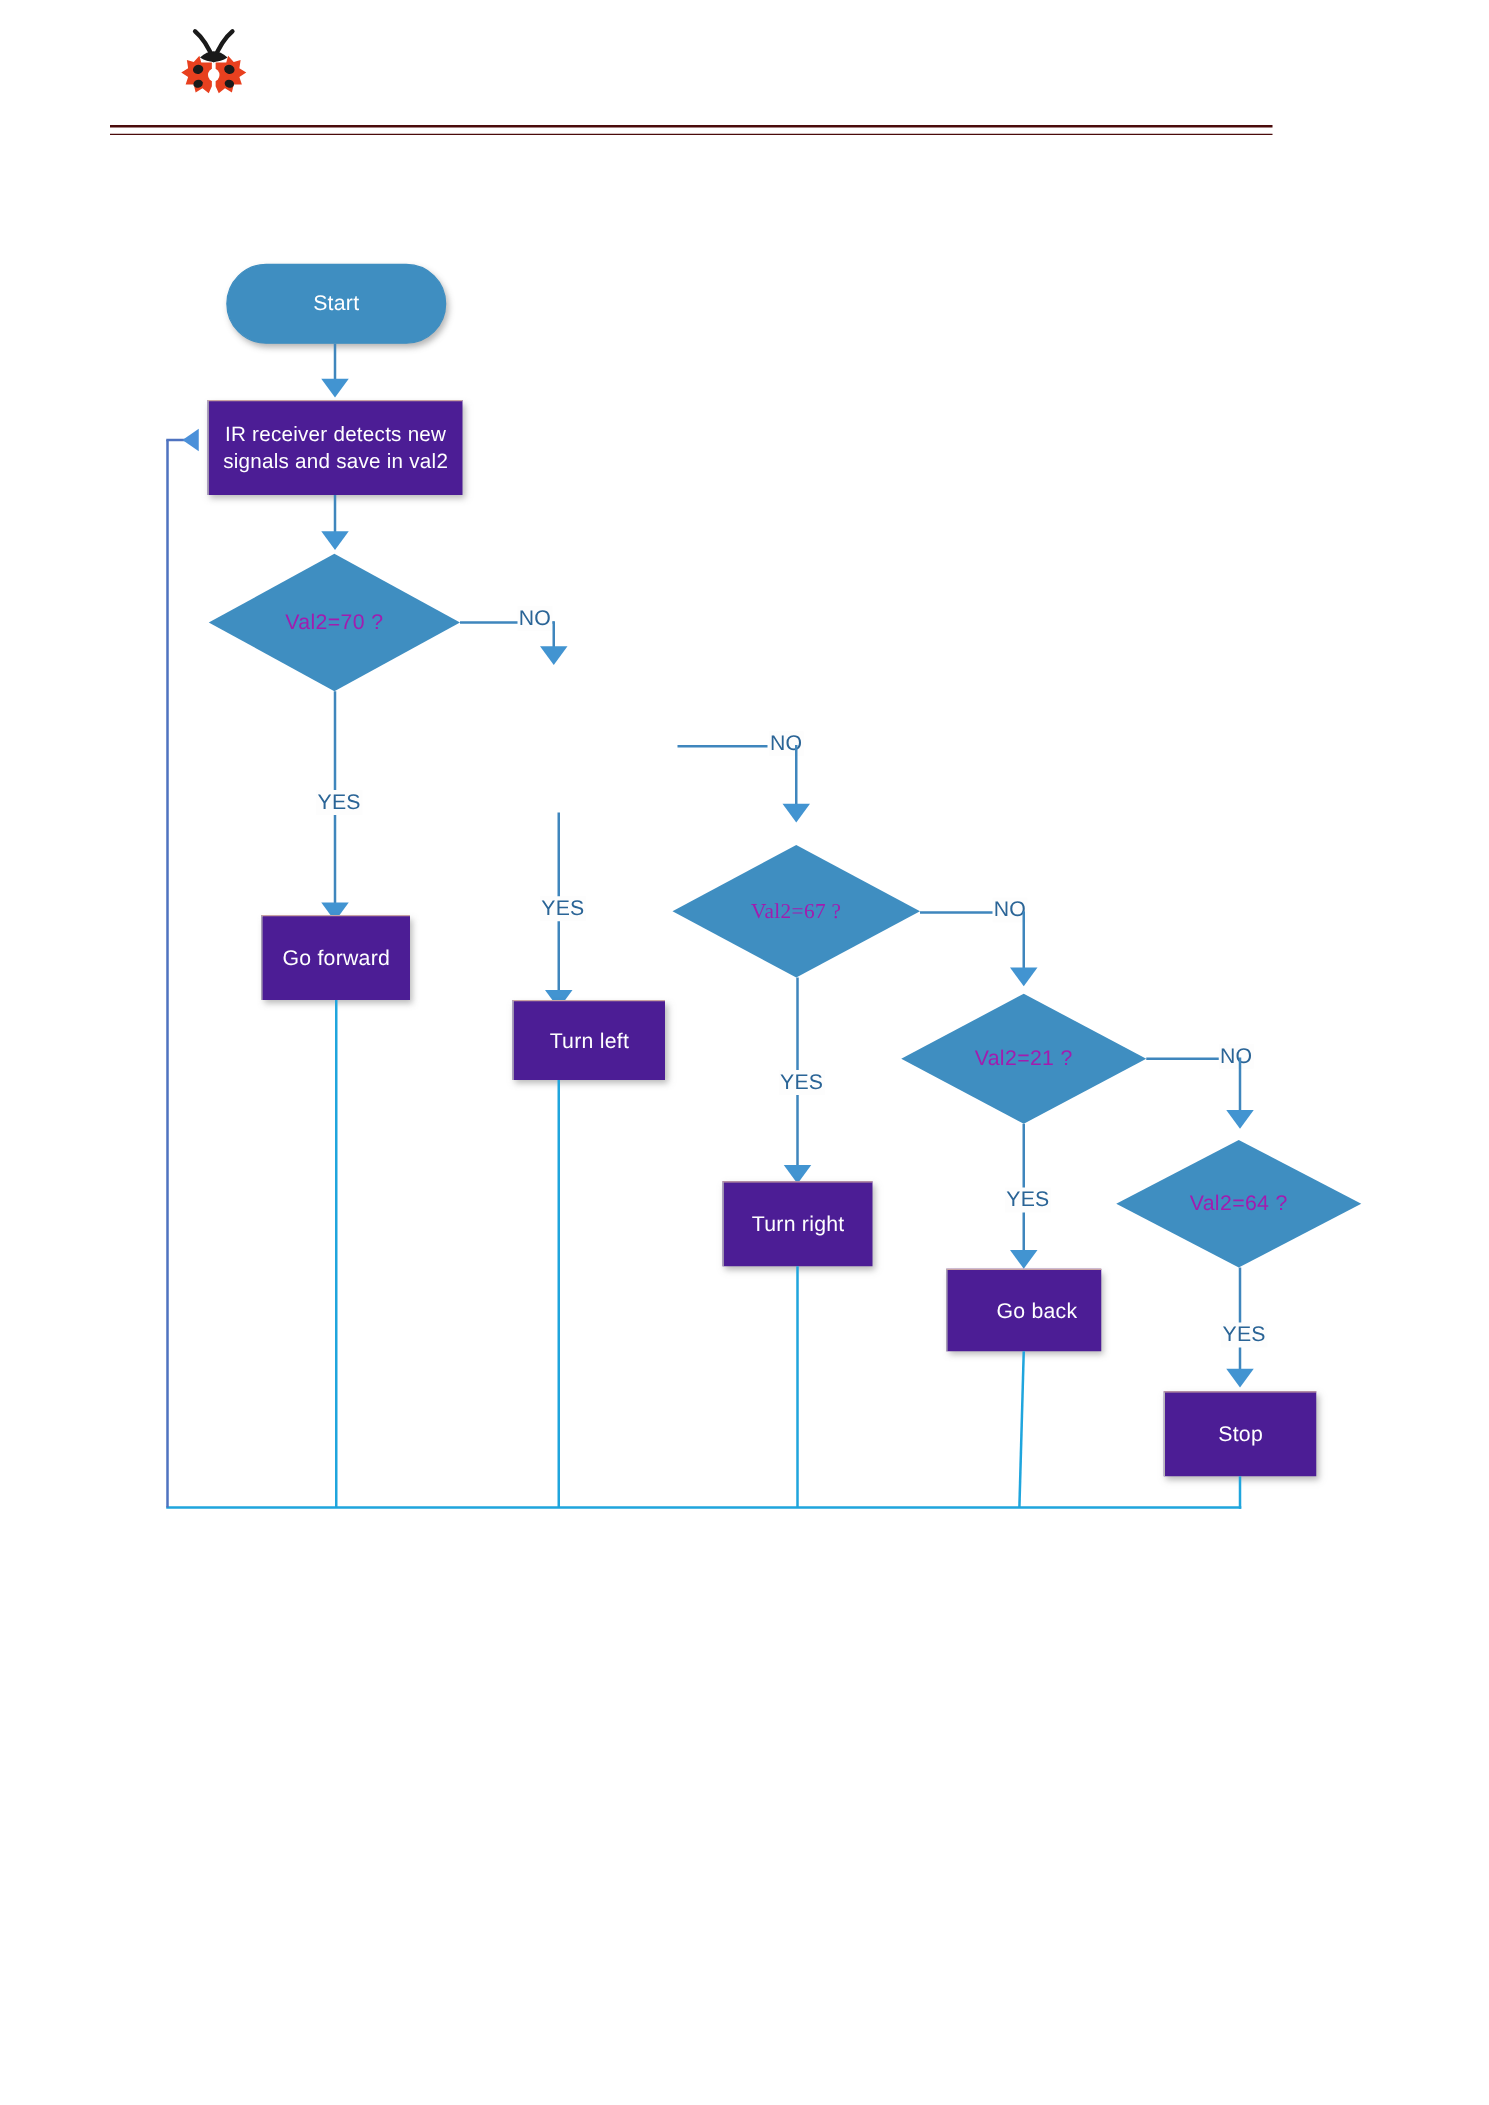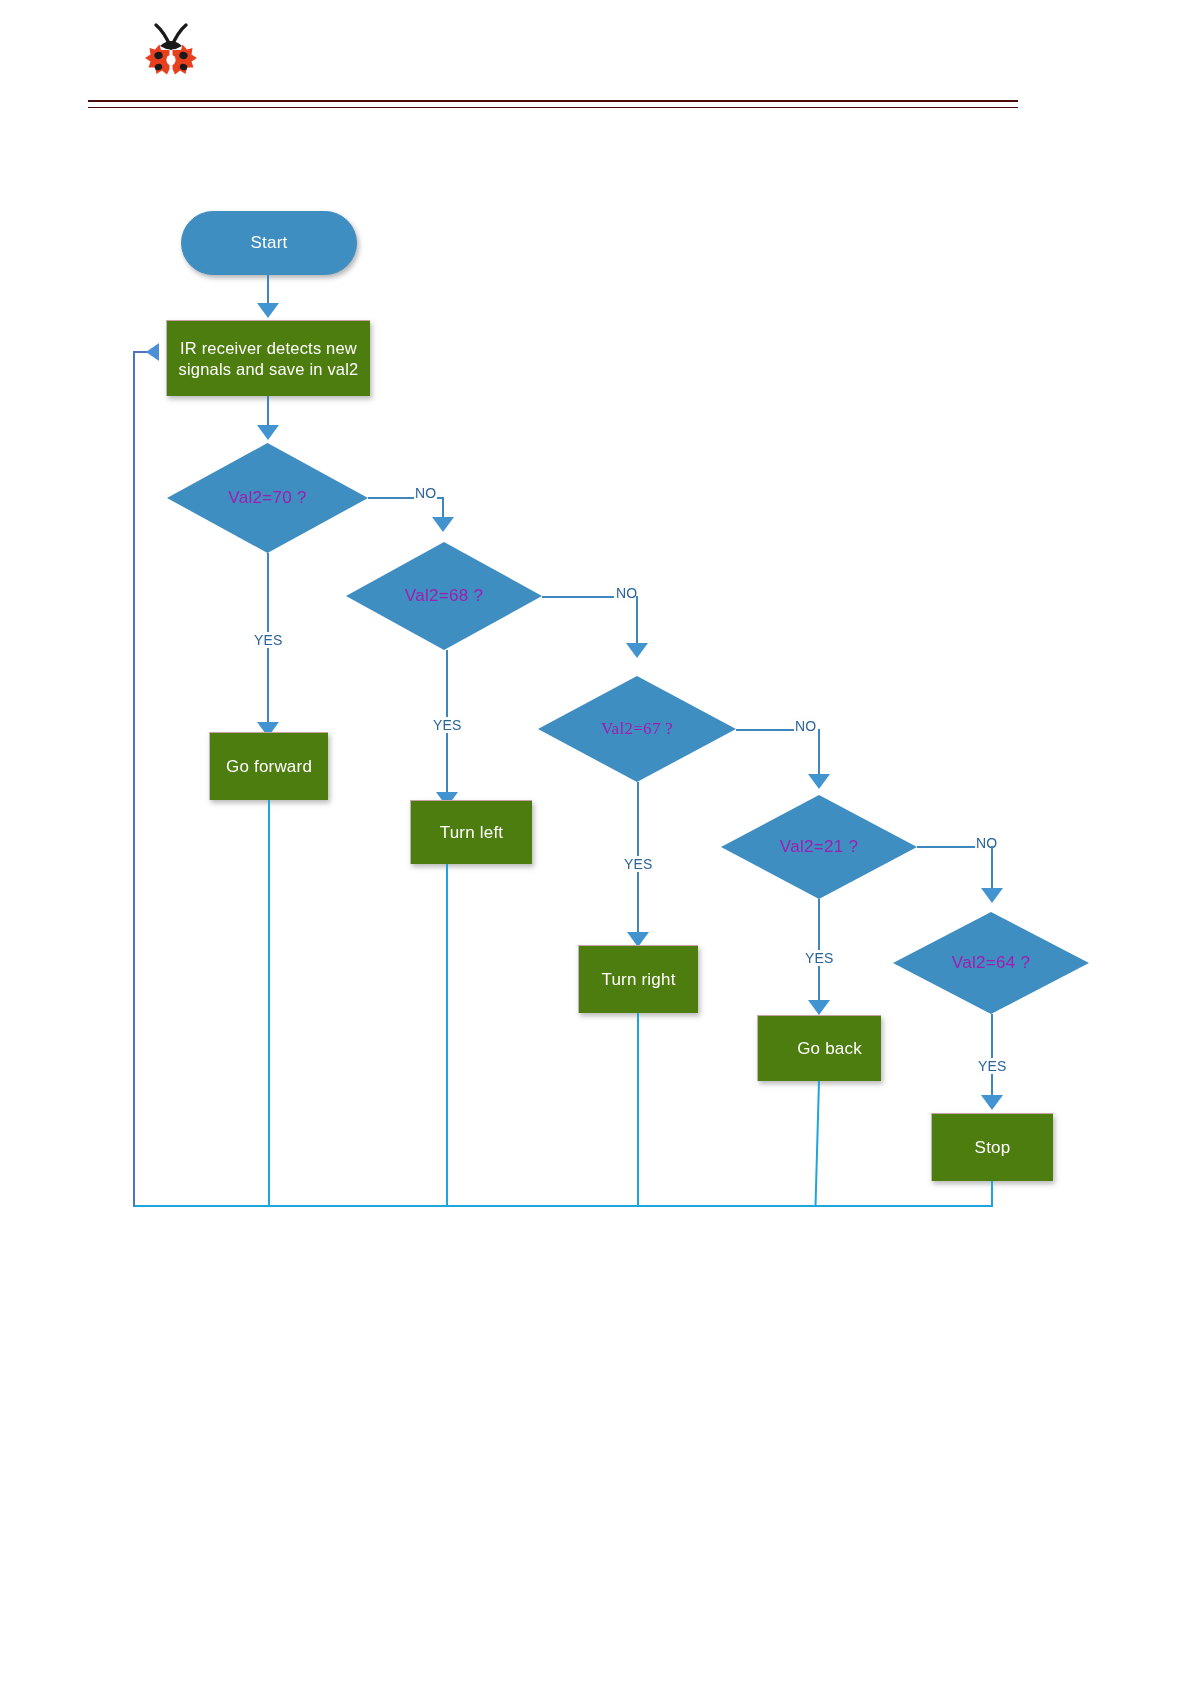--- a/index.html
+++ b/index.html
@@ -38,21 +38,21 @@
     line-height:1.25;
     letter-spacing:.2px;
   }
   .terminator{
     background:#3f8ec1;
     border-radius:60px;
     box-shadow:2px 3px 5px rgba(90,90,90,.45);
     border:1px solid #3f8ec1;
   }
   .process{
-    background:#4d7c0f;
+    background:#4c1d95;
     box-shadow:2px 3px 5px rgba(120,120,120,.5);
     border-top:1px solid #c9a3a3;
     border-left:1px solid #b9b9b9;
   }
   .decision-wrap{position:absolute;}
   .decision-wrap svg{position:absolute;left:0;top:0;overflow:visible;}
   .decision-label{
     position:absolute;inset:0;
     display:flex;align-items:center;justify-content:center;
     color:#a21caf;font-size:17px;letter-spacing:.3px;
@@ -75,21 +75,21 @@
   }
   .arrow.left{
     border-top:9px solid transparent;
     border-bottom:9px solid transparent;
     border-right:13px solid #4294d1;
     border-left:0;
   }
 
   .elabel{
     position:absolute;
-    font-size:14px;
+    font-size:17px;
     color:#2a6496;
     background:#fdfdfd;
     padding:0 1px;
     white-space:nowrap;
     letter-spacing:.2px;
   }
 </style>
 </head>
 <body>
 
@@ -143,26 +143,20 @@
 
   <div class="edge h" style="left:368px;top:497px;width:75px;"></div>
   <div class="elabel" style="left:414px;top:485px;">NO</div>
   <div class="edge v" style="left:442px;top:497px;height:26px;"></div>
   <div class="arrow" style="left:432px;top:517px;"></div>
 
   <div class="edge v" style="left:267px;top:553px;height:178px;"></div>
   <div class="elabel" style="left:253px;top:632px;">YES</div>
   <div class="arrow" style="left:257px;top:722px;"></div>
 
-  <div class="decision-wrap" style="left:346px;top:542px;width:196px;height:108px;">
-    <svg width="196" height="108">
-      <polygon points="98,0 196,54 98,108 0,54" fill="#3f8ec1"></polygon>
-    </svg>
-    <div class="decision-label">Val2=68 ?</div>
-  </div>
 
   <div class="edge h" style="left:542px;top:596px;width:72px;"></div>
   <div class="elabel" style="left:615px;top:585px;">NO</div>
   <div class="edge v" style="left:636px;top:596px;height:52px;"></div>
   <div class="arrow" style="left:626px;top:643px;"></div>
 
   <div class="edge v" style="left:446px;top:650px;height:150px;"></div>
   <div class="elabel" style="left:432px;top:717px;">YES</div>
   <div class="arrow" style="left:436px;top:792px;"></div>
 

